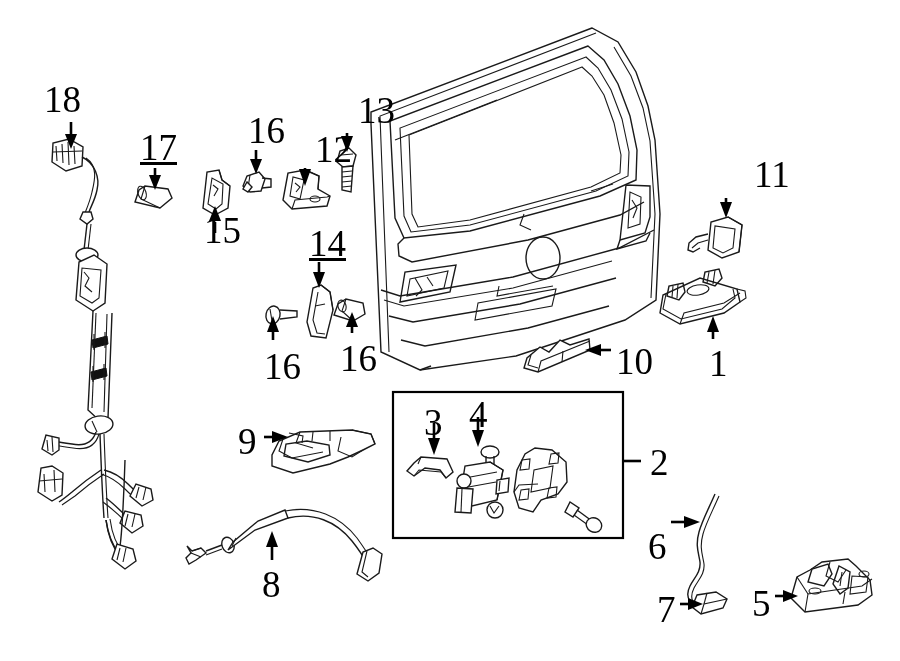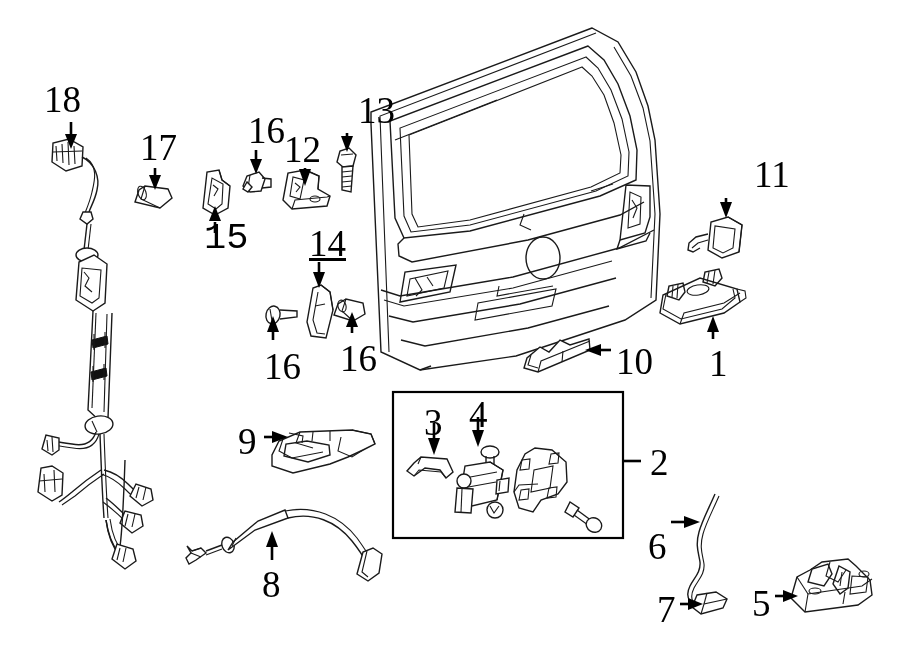--- a/index.html
+++ b/index.html
@@ -409,25 +409,25 @@
 
       <line class="leader" x1="680" y1="604" x2="692" y2="604"></line>
       <polygon class="leader-head" points="703,604 688,598 688,610"></polygon>
 
       <line class="leader" x1="775" y1="596" x2="787" y2="596"></line>
       <polygon class="leader-head" points="798,596 783,590 783,602"></polygon>
     </g>
   </svg>
 
   <div class="callout-label" style="left:44px;  top:81px;">18</div>
-  <div class="callout-label" style="left:140px; top:129px;">17</div>
+  <div class="callout-label" style="left:140px; top:129px;text-decoration:underline;">17</div>
   <div class="callout-label" style="left:248px; top:112px;">16</div>
-  <div class="callout-label" style="left:284px; top:131px;font-family:Liberation Serif, serif;">12</div>
+  <div class="callout-label" style="left:315px; top:131px;font-family:Liberation Serif, serif;">12</div>
   <div class="callout-label" style="left:337px; top:92px;margin-left:21px;">13</div>
-  <div class="callout-label" style="left:204px; top:220px;font-family:Liberation Mono, monospace;">15</div>
+  <div class="callout-label" style="left:204px; top:212px;">15</div>
   <div class="callout-label" style="left:309px; top:225px;text-decoration:underline;">14</div>
   <div class="callout-label" style="left:264px; top:348px;">16</div>
   <div class="callout-label" style="left:340px; top:340px;">16</div>
   <div class="callout-label" style="left:716px; top:156px;margin-left:38px;">11</div>
   <div class="callout-label" style="left:709px; top:345px;">1</div>
   <div class="callout-label" style="left:616px; top:343px;">10</div>
   <div class="callout-label" style="left:650px; top:444px;">2</div>
   <div class="callout-label" style="left:424px; top:404px;">3</div>
   <div class="callout-label" style="left:469px; top:396px;">4</div>
   <div class="callout-label" style="left:238px; top:423px;">9</div>

